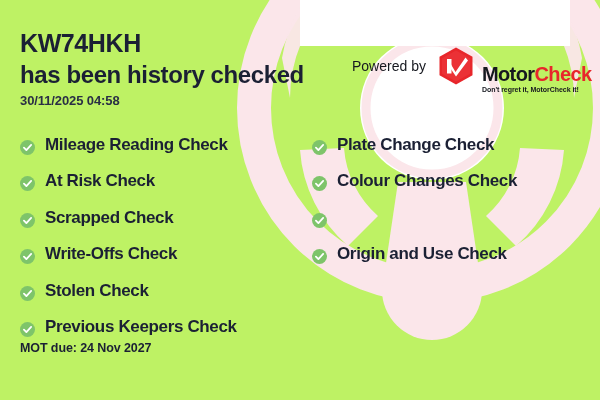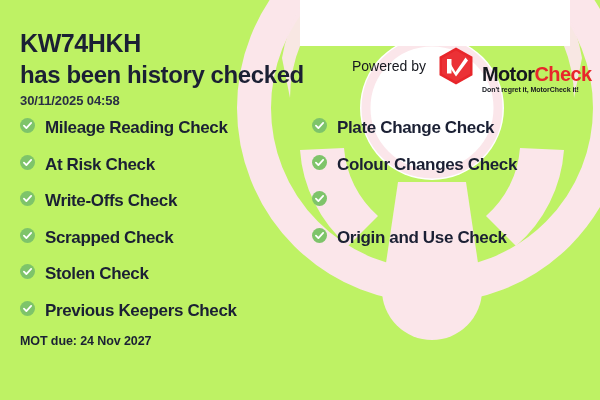--- a/index.html
+++ b/index.html
@@ -131,21 +131,21 @@
   }
   .check-column {
     display: flex;
     flex-direction: column;
   }
   #check-column-left { width: 292px; }
   #check-column-right { width: 273px; }
 
   .check-item {
     display: flex;
-    align-items: flex-start;
+    align-items: flex-end;
     height: 36.5px;
     gap: 10px;
   }
   .check-icon {
     width: 15px;
     height: 15px;
     flex: 0 0 15px;
     display: block;
   }
   .check-label {
@@ -153,21 +153,21 @@
     font-weight: bold;
     color: #1b2034;
     letter-spacing: -0.35px;
     white-space: nowrap;
   }
 
   
   #mot-due {
     position: absolute;
     left: 20px;
-    top: 334px;
+    top: 341px;
     font-size: 12.5px;
     font-weight: bold;
     color: #1b2034;
     letter-spacing: -0.1px;
     white-space: nowrap;
   }
 </style>
 </head>
 <body>
 
@@ -240,28 +240,28 @@
             <circle cx="8" cy="8" r="8" fill="#7ec46a"></circle>
             <path d="M4.2 8.2 L6.8 10.8 L11.9 5.3" fill="none" stroke="#ffffff" stroke-width="1.9" stroke-linecap="round" stroke-linejoin="round"></path>
           </svg>
           <span class="check-label">At Risk Check</span>
         </div>
         <div class="check-item">
           <svg class="check-icon" viewBox="0 0 16 16" aria-hidden="true">
             <circle cx="8" cy="8" r="8" fill="#7ec46a"></circle>
             <path d="M4.2 8.2 L6.8 10.8 L11.9 5.3" fill="none" stroke="#ffffff" stroke-width="1.9" stroke-linecap="round" stroke-linejoin="round"></path>
           </svg>
+          <span class="check-label">Scrapped Check</span>
+        </div>
+        <div class="check-item">
+          <svg class="check-icon" viewBox="0 0 16 16" aria-hidden="true">
+            <circle cx="8" cy="8" r="8" fill="#7ec46a"></circle>
+            <path d="M4.2 8.2 L6.8 10.8 L11.9 5.3" fill="none" stroke="#ffffff" stroke-width="1.9" stroke-linecap="round" stroke-linejoin="round"></path>
+          </svg>
           <span class="check-label">Write-Offs Check</span>
-        </div>
-        <div class="check-item">
-          <svg class="check-icon" viewBox="0 0 16 16" aria-hidden="true">
-            <circle cx="8" cy="8" r="8" fill="#7ec46a"></circle>
-            <path d="M4.2 8.2 L6.8 10.8 L11.9 5.3" fill="none" stroke="#ffffff" stroke-width="1.9" stroke-linecap="round" stroke-linejoin="round"></path>
-          </svg>
-          <span class="check-label">Scrapped Check</span>
         </div>
         <div class="check-item">
           <svg class="check-icon" viewBox="0 0 16 16" aria-hidden="true">
             <circle cx="8" cy="8" r="8" fill="#7ec46a"></circle>
             <path d="M4.2 8.2 L6.8 10.8 L11.9 5.3" fill="none" stroke="#ffffff" stroke-width="1.9" stroke-linecap="round" stroke-linejoin="round"></path>
           </svg>
           <span class="check-label">Stolen Check</span>
         </div>
         <div class="check-item">
           <svg class="check-icon" viewBox="0 0 16 16" aria-hidden="true">

